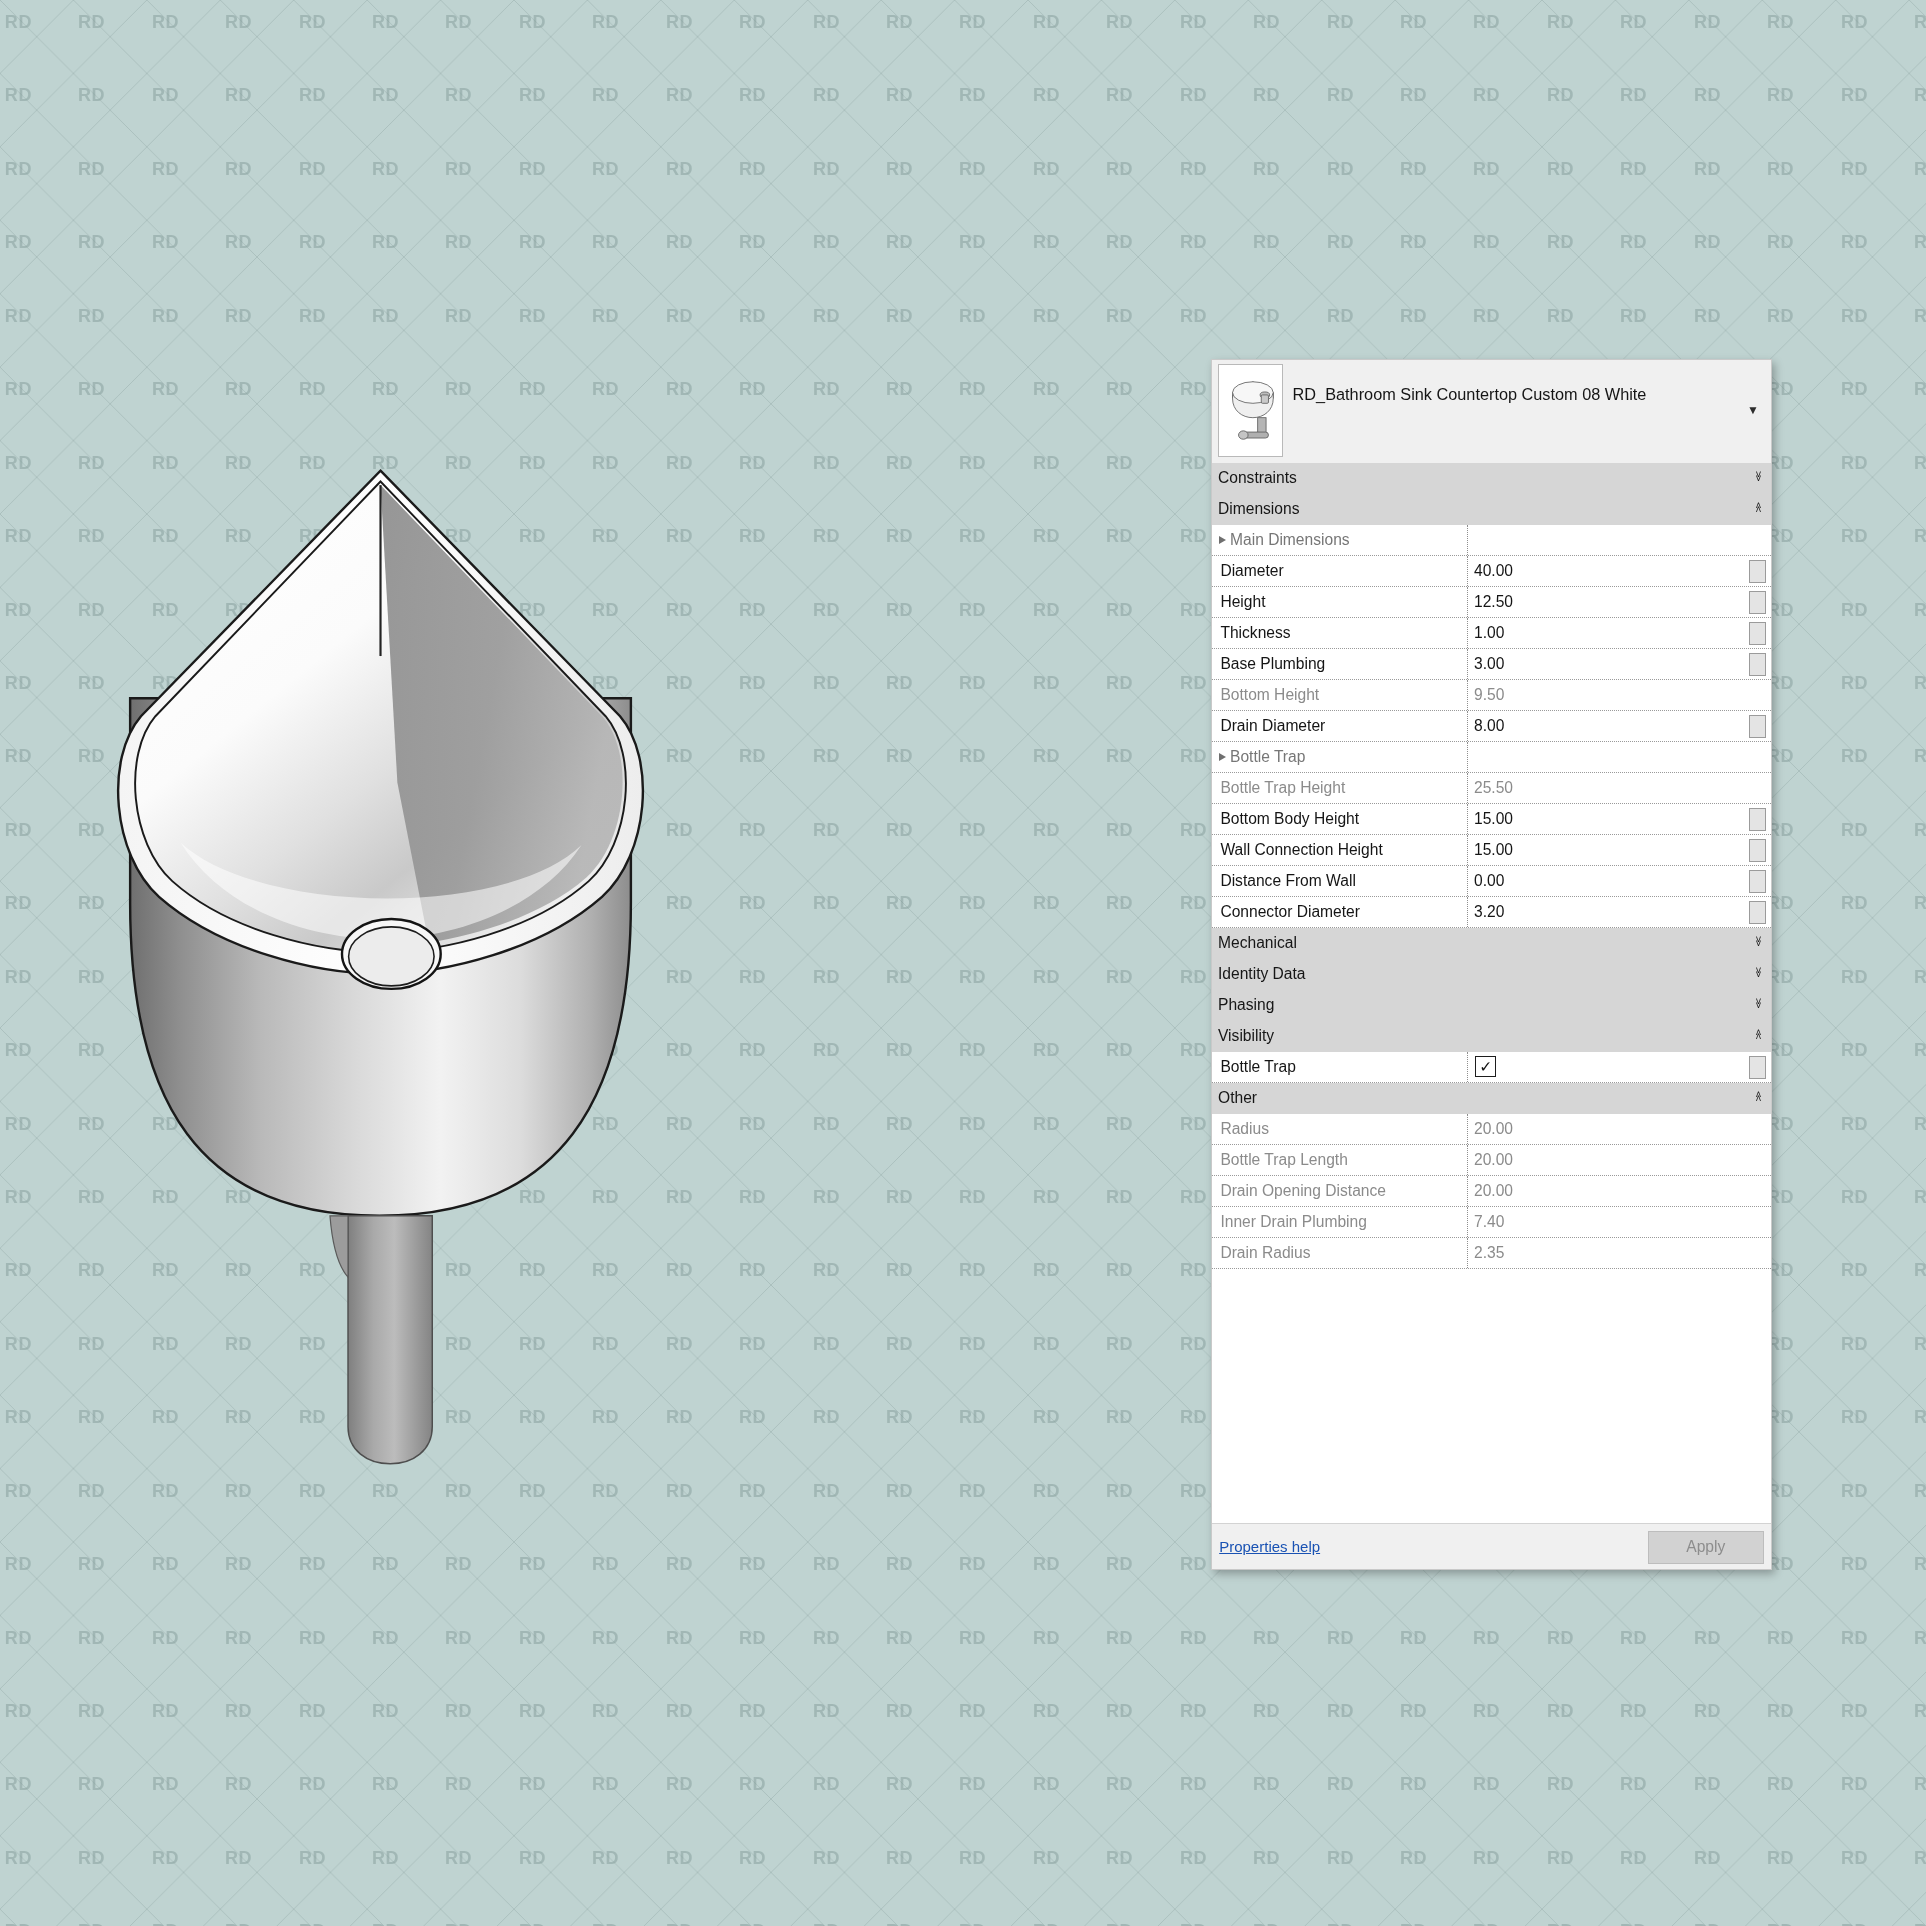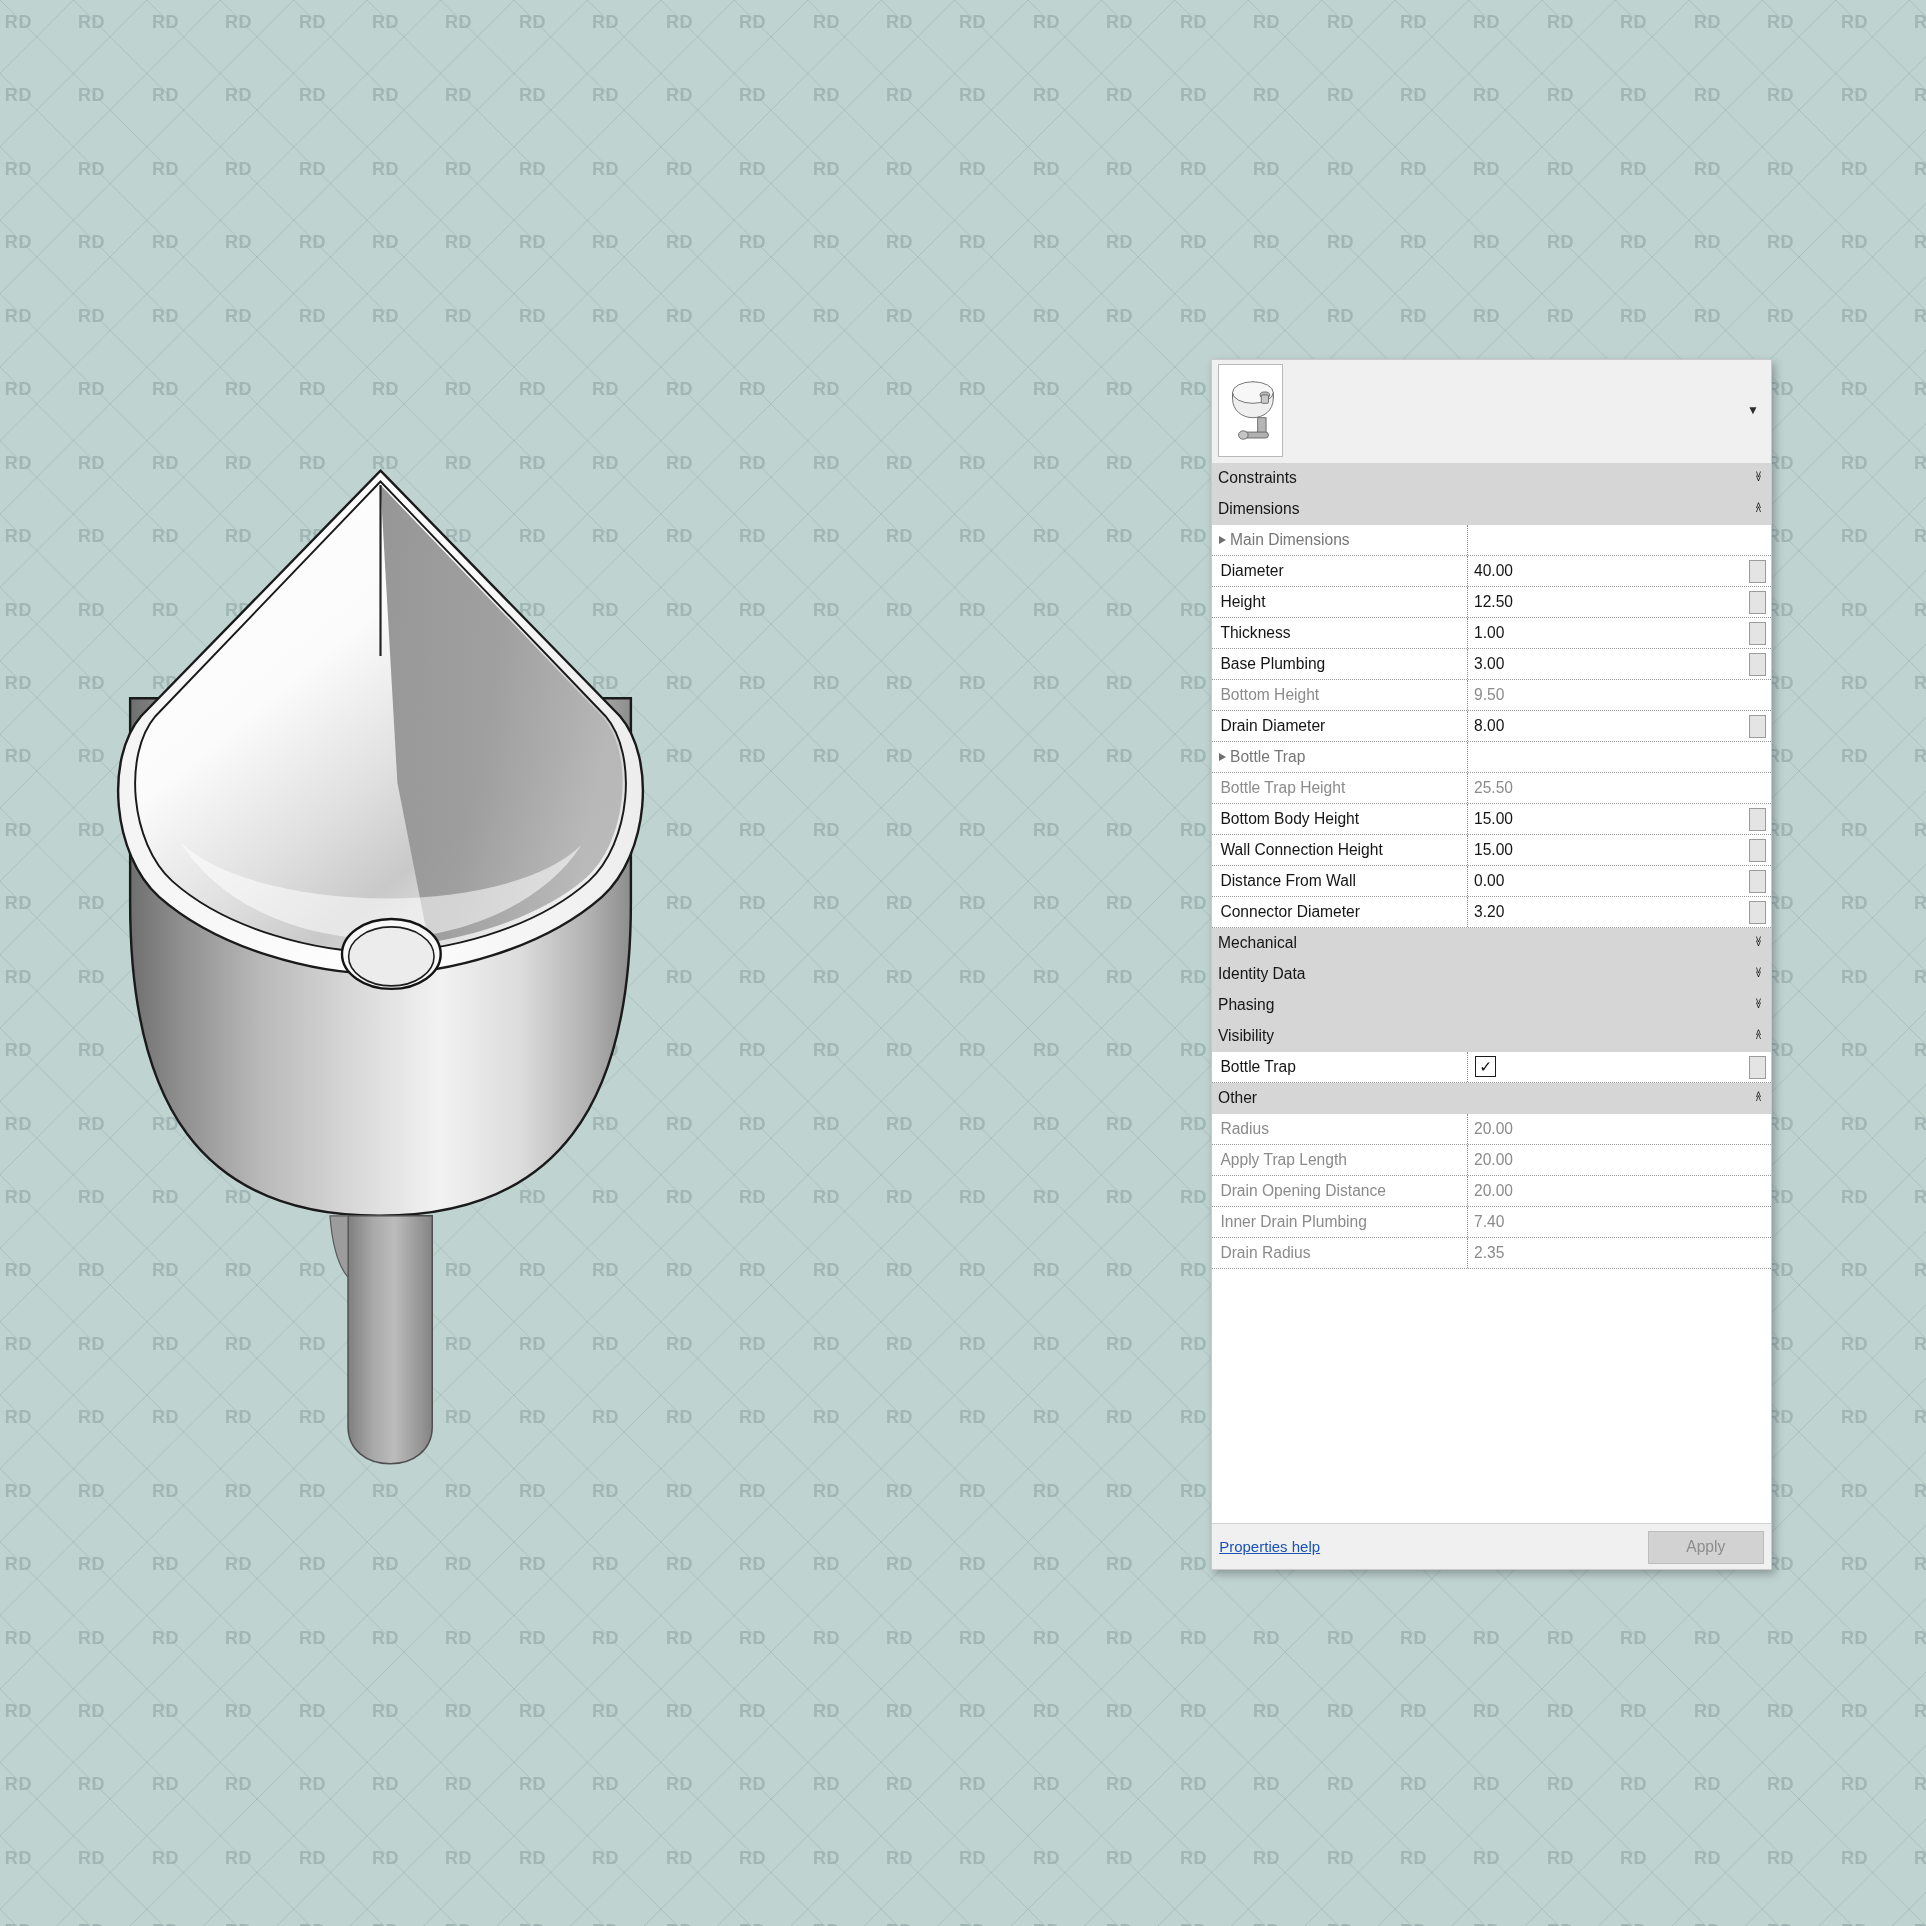--- a/index.html
+++ b/index.html
@@ -963,20 +963,21 @@
           <path d="M22 56 C22 76 38 88 56 88 C74 88 90 76 90 56 L90 46 L22 46 Z" fill="#efefef"></path>
           <ellipse cx="56" cy="46" rx="34" ry="18" fill="#f7f7f7"></ellipse>
           <ellipse cx="76" cy="50" rx="8" ry="5" fill="#bdbdbd"></ellipse>
           <rect x="70" y="50" width="12" height="14" rx="2" fill="#c9c9c9"></rect>
           <rect x="64" y="88" width="14" height="28" fill="#b5b5b5"></rect>
           <rect x="40" y="112" width="42" height="10" rx="5" fill="#b0b0b0"></rect>
           <ellipse cx="40" cy="117" rx="8" ry="7" fill="#c4c4c4"></ellipse>
         </g>
       </svg>
     </div>
+    <div class="pp-typename">RD_Bathroom Sink Countertop Custom 08 White</div>
     <div class="pp-typedrop">▼</div>
   </div>
 
 
   <div class="pp-table" id="pp-table">
       <div class="grp">
         <span>Constraints</span>
         <span class="toggle">
           <i>˅</i>
           <i>˅</i>
@@ -1120,21 +1121,21 @@
           <i>˄</i>
         </span>
       </div>
       <div class="row dim">
         <div class="k">Radius</div>
         <div class="v">
           <span>20.00</span>
         </div>
       </div>
       <div class="row dim">
-        <div class="k">Apply Trap Length</div>
+        <div class="k">Bottle Trap Length</div>
         <div class="v">
           <span>20.00</span>
         </div>
       </div>
       <div class="row dim">
         <div class="k">Drain Opening Distance</div>
         <div class="v">
           <span>20.00</span>
         </div>
       </div>

